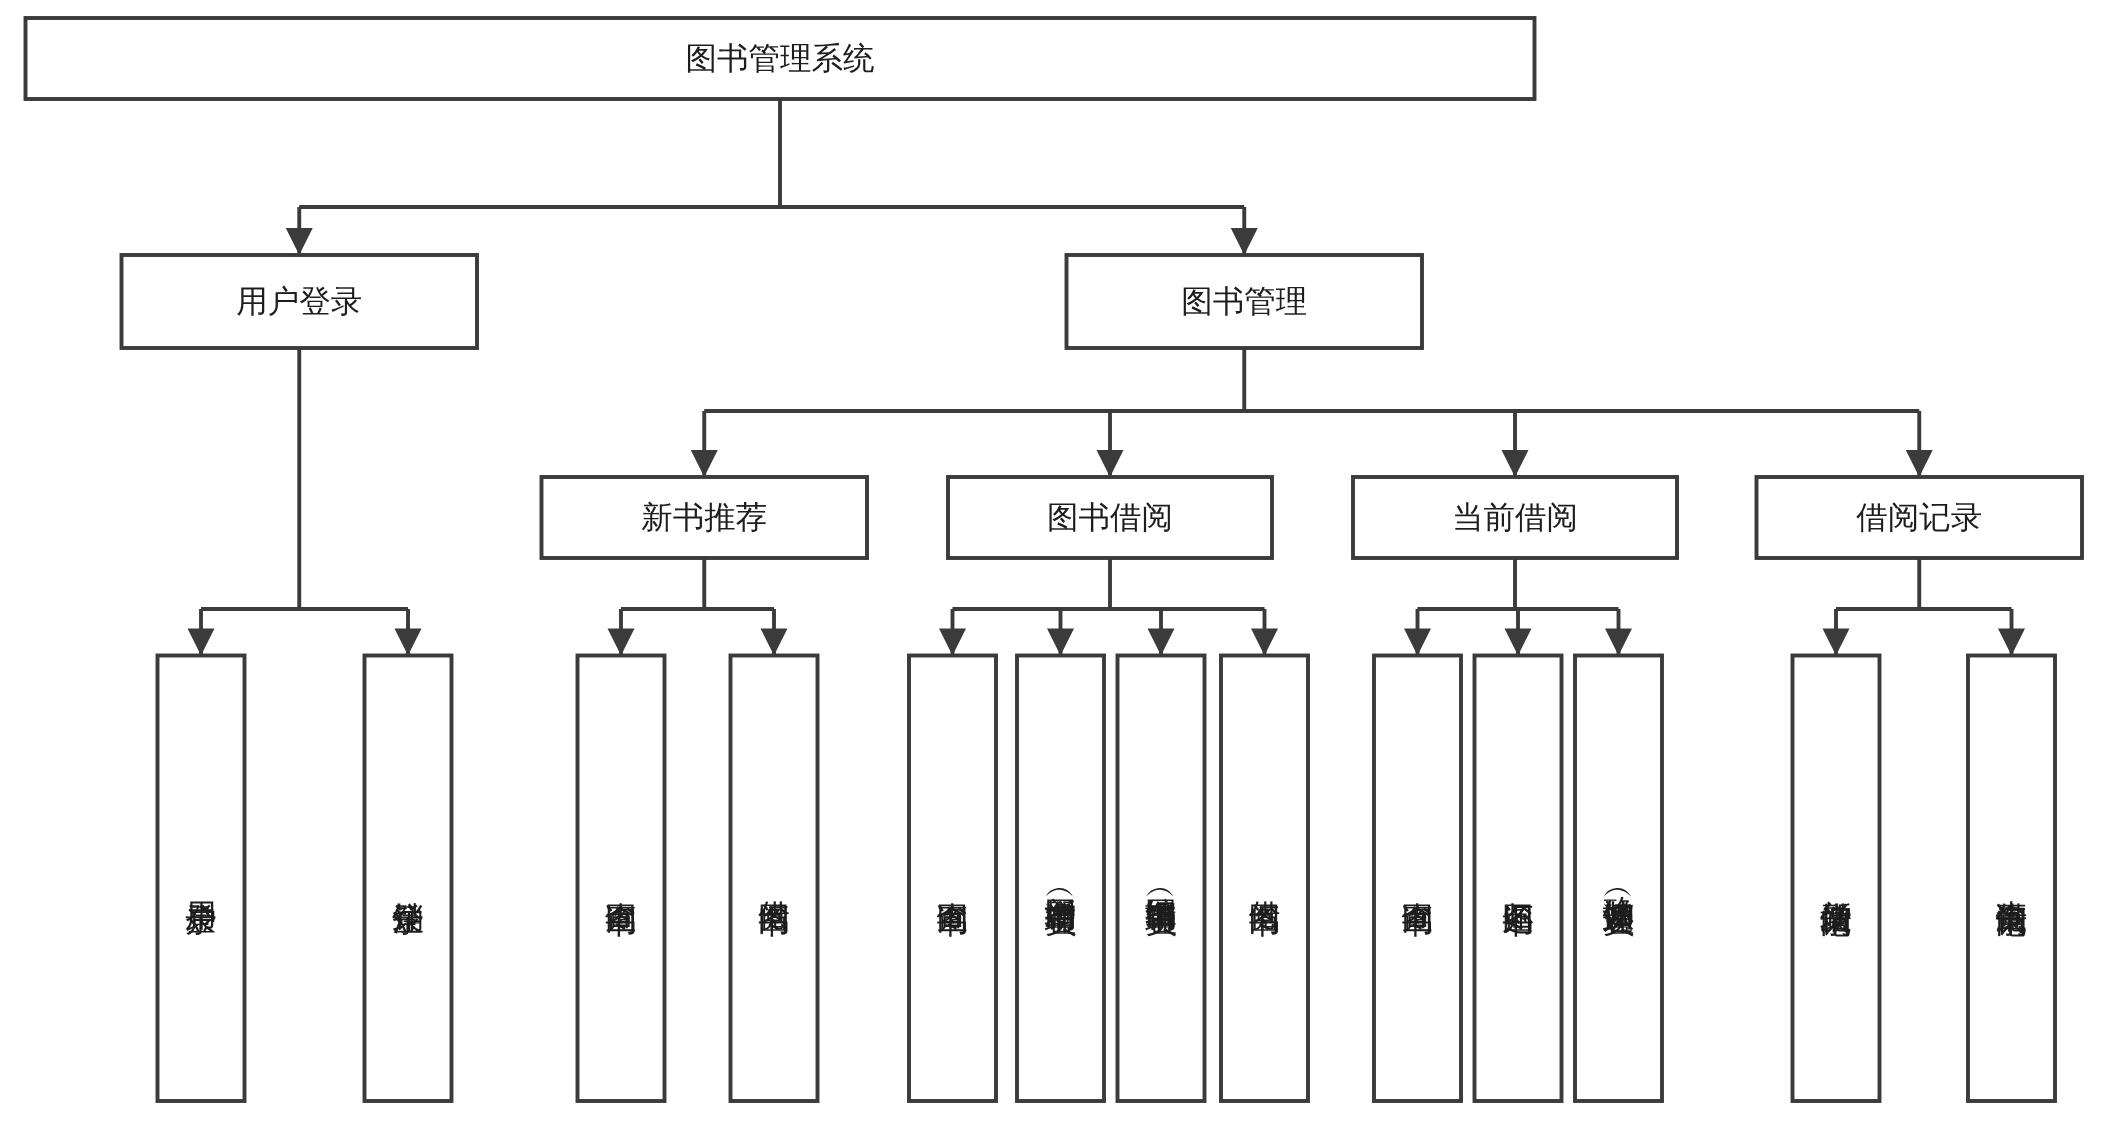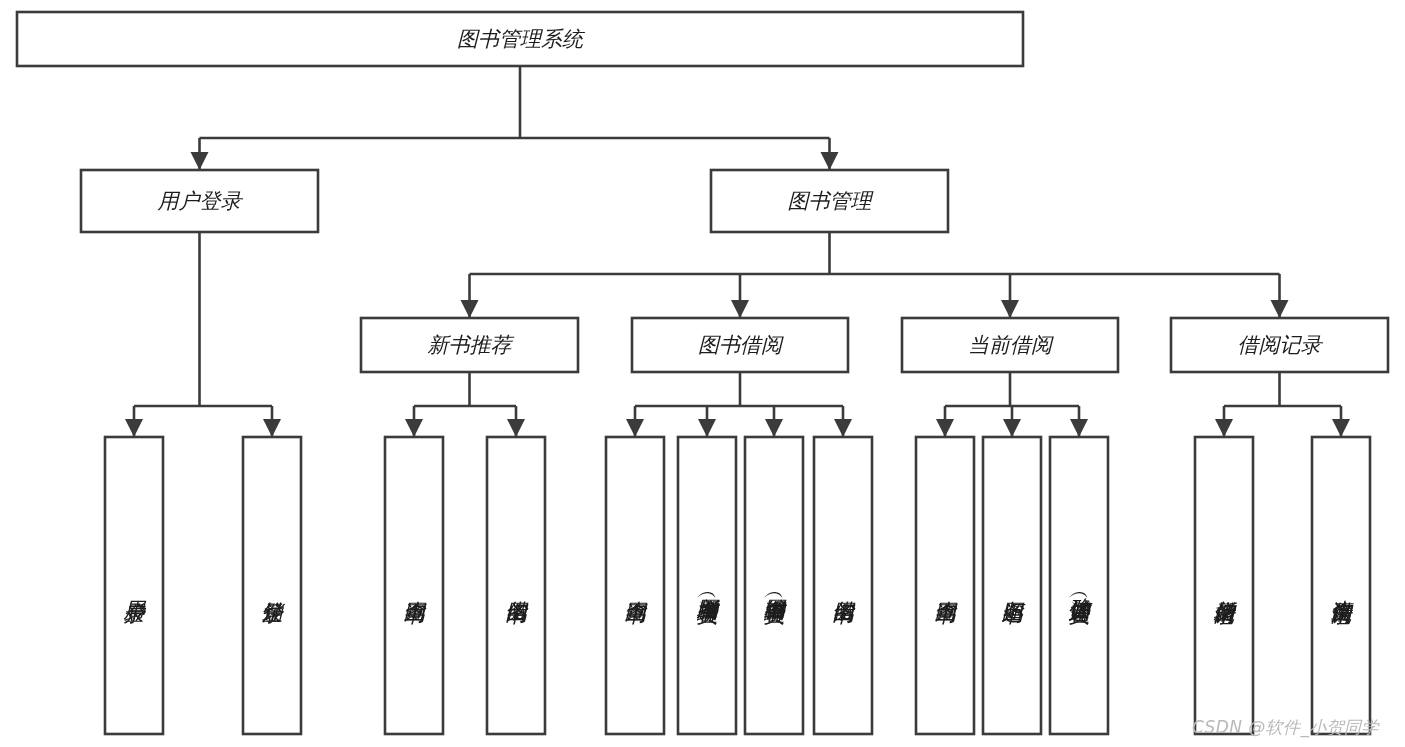--- a/index.html
+++ b/index.html
@@ -10,21 +10,20 @@
   }
   body {
     font-family: "DejaVu Sans", "Liberation Sans", sans-serif;
   }
   #diagram-root {
     position: relative;
     width: 1405px;
     height: 747px;
     background: #ffffff;
     overflow: hidden;
-    font-style: italic;
   }
   svg#flow-svg {
     position: absolute;
     left: 0;
     top: 0;
     width: 1405px;
     height: 747px;
     display: block;
   }
   .node-box {
@@ -172,14 +171,13 @@
       <div class="node-label-v" style="left: 606px; top: 437px; width: 58px; height: 297px;">查询图书</div>
       <div class="node-label-v" style="left: 678px; top: 437px; width: 58px; height: 297px;">新增图书（管理员）</div>
       <div class="node-label-v" style="left: 745px; top: 437px; width: 58px; height: 297px;">编辑图书（管理员）</div>
       <div class="node-label-v" style="left: 814px; top: 437px; width: 58px; height: 297px;">借阅图书</div>
       <div class="node-label-v" style="left: 916px; top: 437px; width: 58px; height: 297px;">查询图书</div>
       <div class="node-label-v" style="left: 983px; top: 437px; width: 58px; height: 297px;">归还图书</div>
       <div class="node-label-v" style="left: 1050px; top: 437px; width: 58px; height: 297px;">确认归还（管理员）</div>
       <div class="node-label-v" style="left: 1195px; top: 437px; width: 58px; height: 297px;">新增借阅记录</div>
       <div class="node-label-v" style="left: 1312px; top: 437px; width: 58px; height: 297px;">查询借阅记录</div>
     </div>
-  <div class="watermark" style="left: 1192px; top: 716px;">CSDN @软件_小贺同学</div>
 </div>
 
 </body></html>

